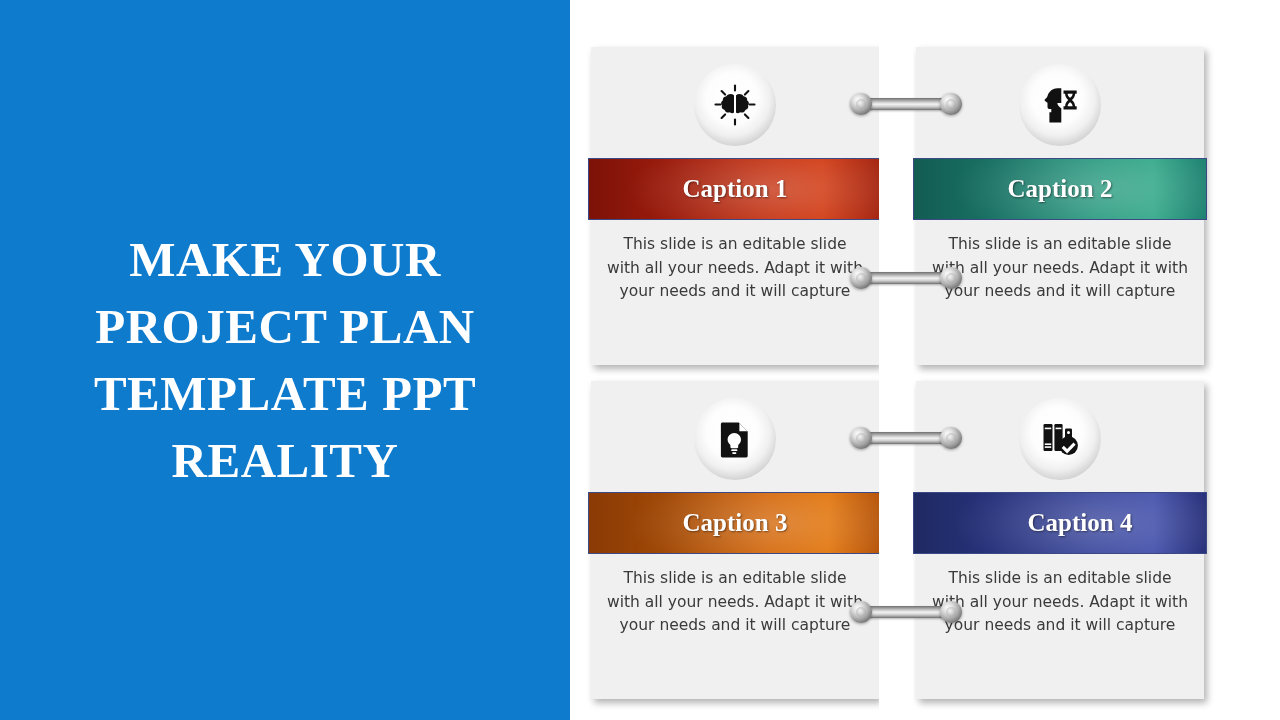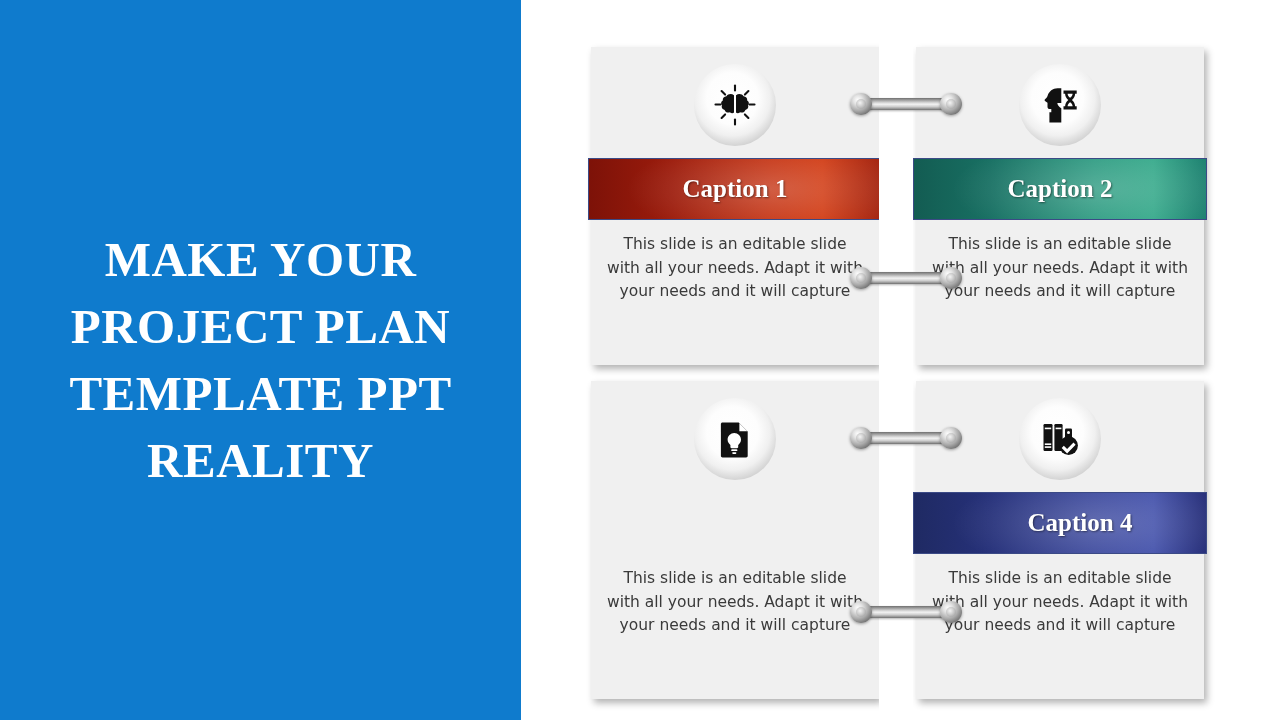--- a/index.html
+++ b/index.html
@@ -19,21 +19,21 @@
     width: 1280px;
     height: 720px;
     background: #ffffff;
   }
 
   
   .left-panel {
     position: absolute;
     left: 0;
     top: 0;
-    width: 521px;
+    width: 570px;
     height: 720px;
     background: #0f7bcd;
     display: flex;
     align-items: center;
     justify-content: center;
   }
   .title-text {
     width: 430px;
     text-align: center;
     color: #ffffff;
@@ -260,20 +260,21 @@
             <svg width="42" height="42" viewBox="0 0 42 42">
               <path fill="#111111" d="M8.5 4.5h16.2l9 9v24.3c0 .9-.7 1.6-1.6 1.6H8.5c-.9 0-1.6-.7-1.6-1.6V6.1c0-.9.7-1.6 1.6-1.6z"></path>
               <path fill="#ffffff" d="M25.4 5.2l8.1 8.1h-8.1V5.2z"></path>
               <path fill="#ffffff" d="M20.3 14.9c-3.7 0-6.7 3-6.7 6.7 0 2.3 1.1 4.2 2.8 5.4v2.1c0 .6.5 1.1 1.1 1.1h5.6c.6 0 1.1-.5 1.1-1.1V27c1.7-1.2 2.8-3.1 2.8-5.4 0-3.7-3-6.7-6.7-6.7z"></path>
               <rect fill="#ffffff" x="17.2" y="31.2" width="6.2" height="1.9" rx=".9"></rect>
               <rect fill="#ffffff" x="18.2" y="34.2" width="4.2" height="1.7" rx=".8"></rect>
             </svg>
           </span>
         </div>
       </div>
+      <div class="caption cap-orange">Caption 3</div>
       <div class="body-text">This slide is an editable slide with all your needs. Adapt it with your needs and it will capture</div>
     </div>
 
     <div class="card card-r2c2">
       <div class="icon-wrap">
         <div class="icon-circle">
           <span>
             <svg width="44" height="44" viewBox="0 0 44 44">
               <rect fill="#111111" x="5.5" y="7" width="9" height="27" rx="1.2"></rect>
               <rect fill="#ffffff" x="6.8" y="10.6" width="6.4" height="1.6"></rect>

